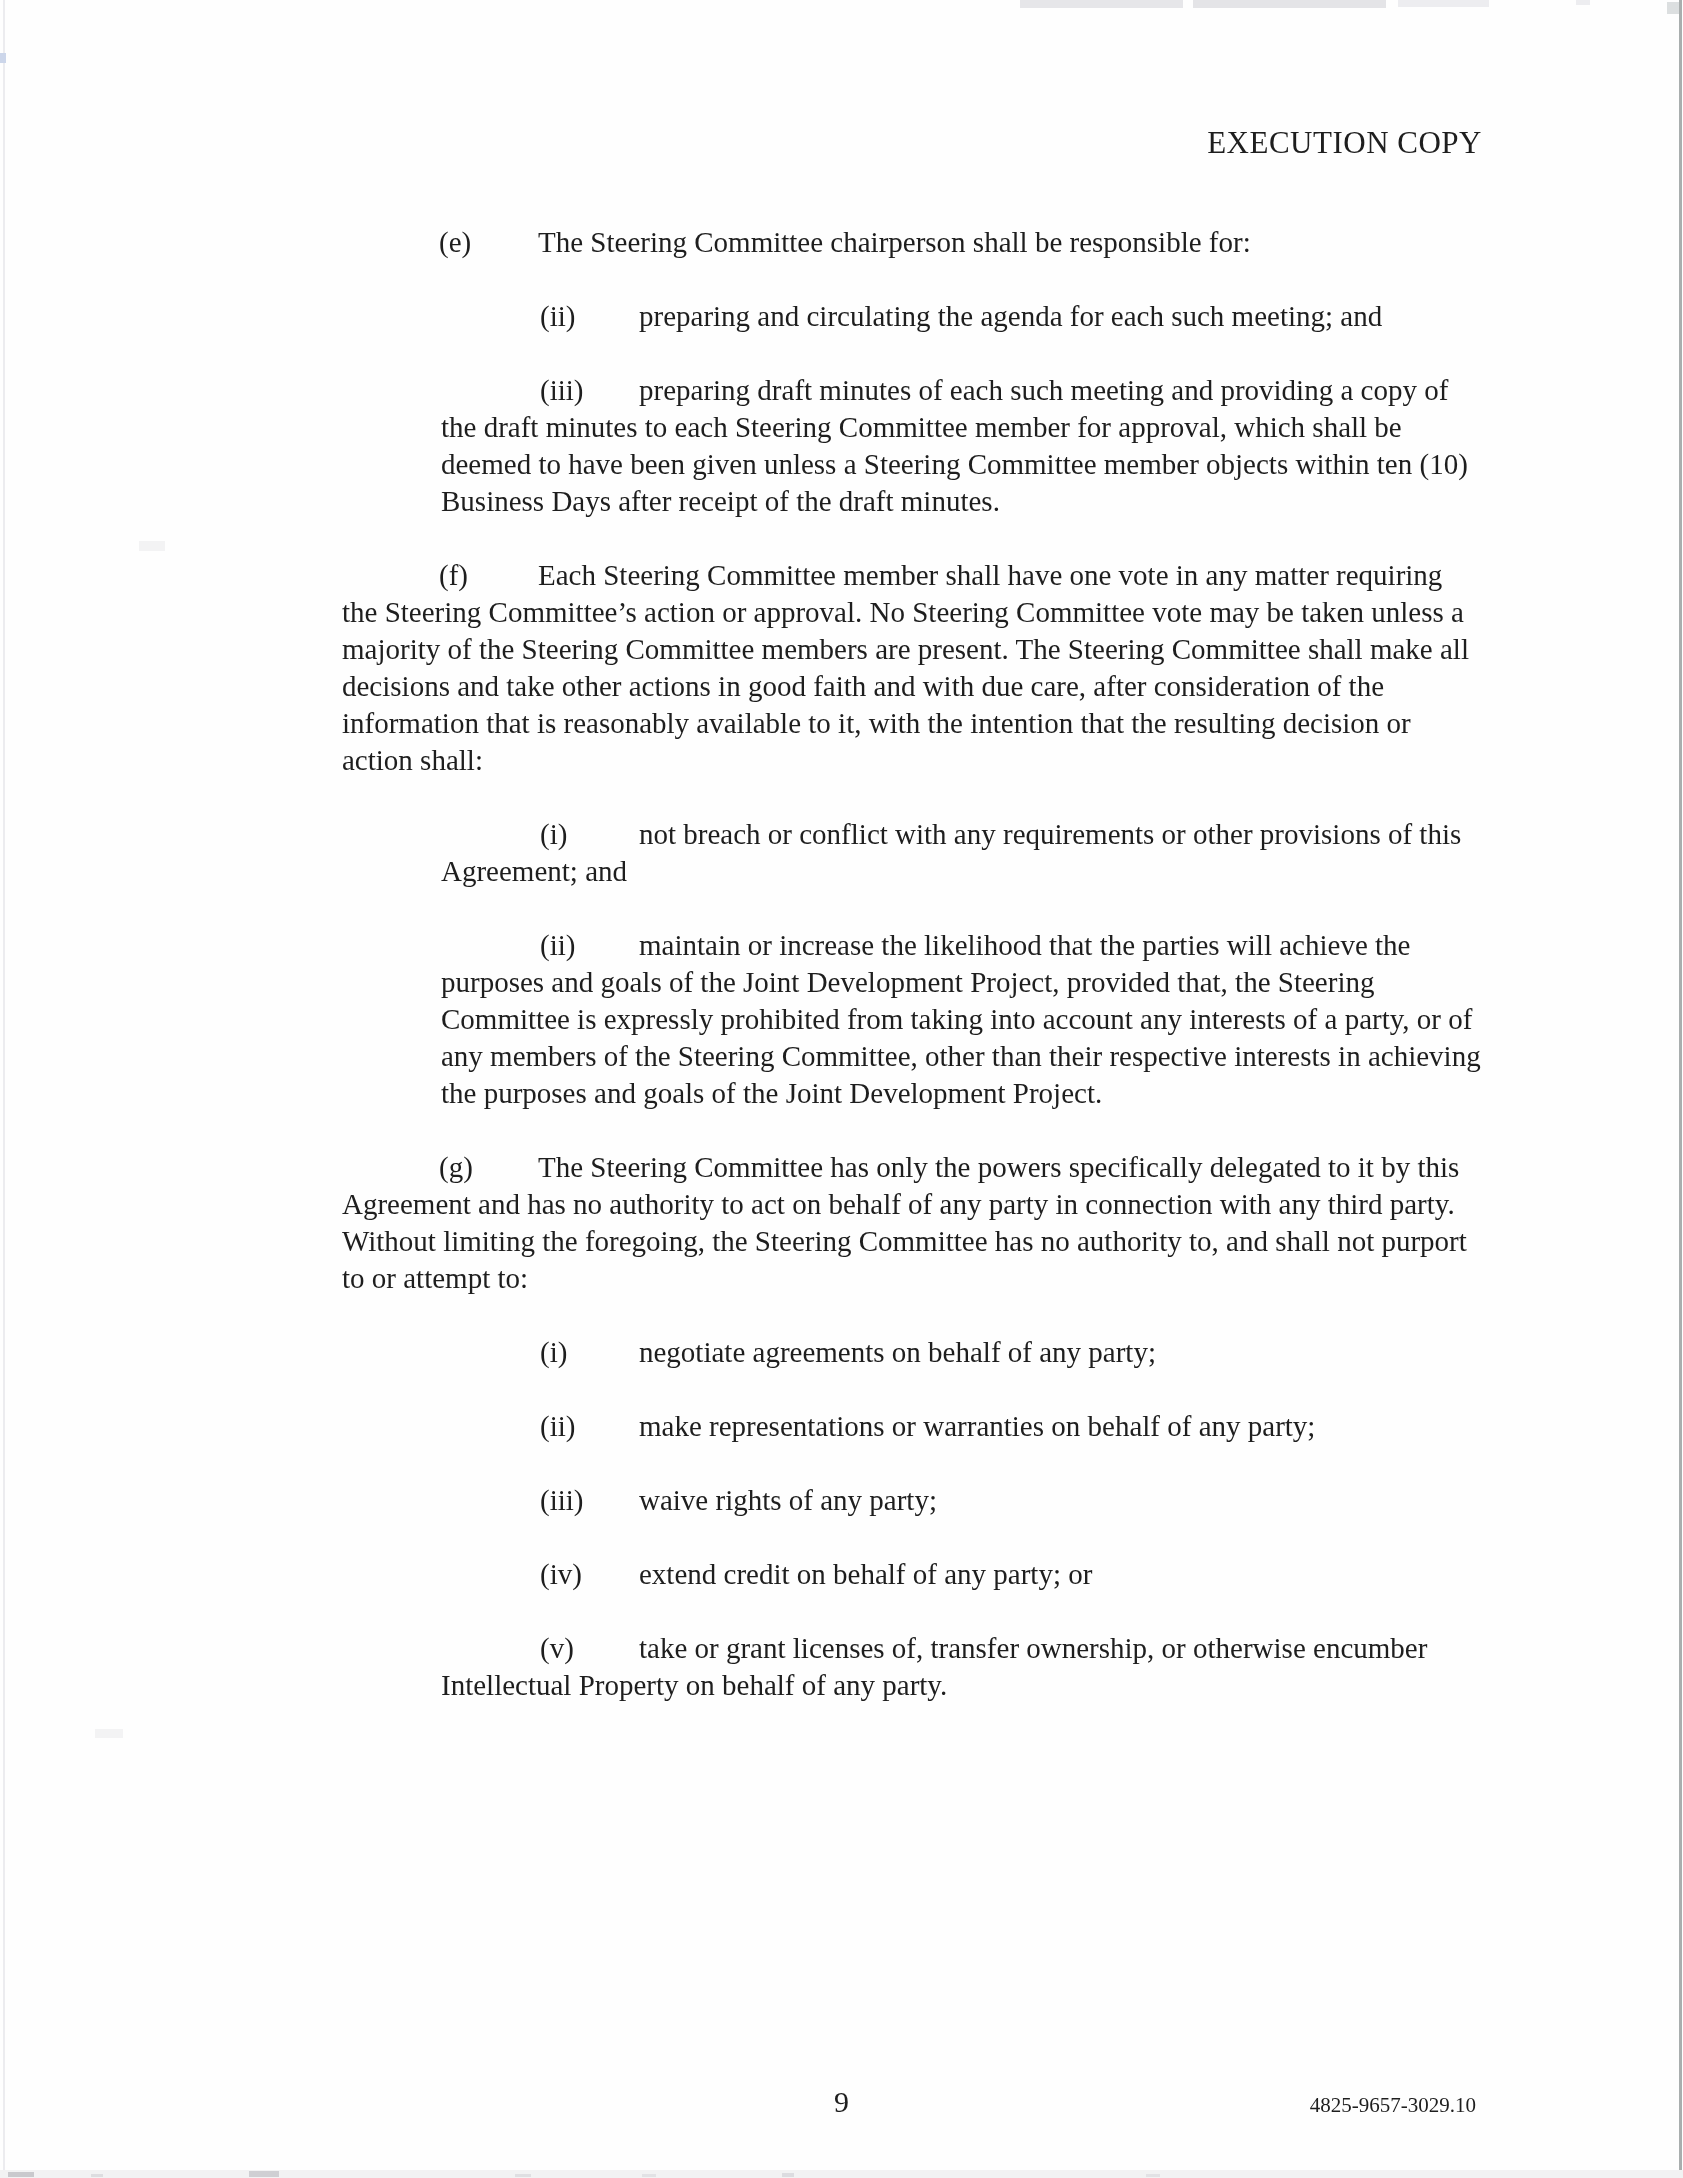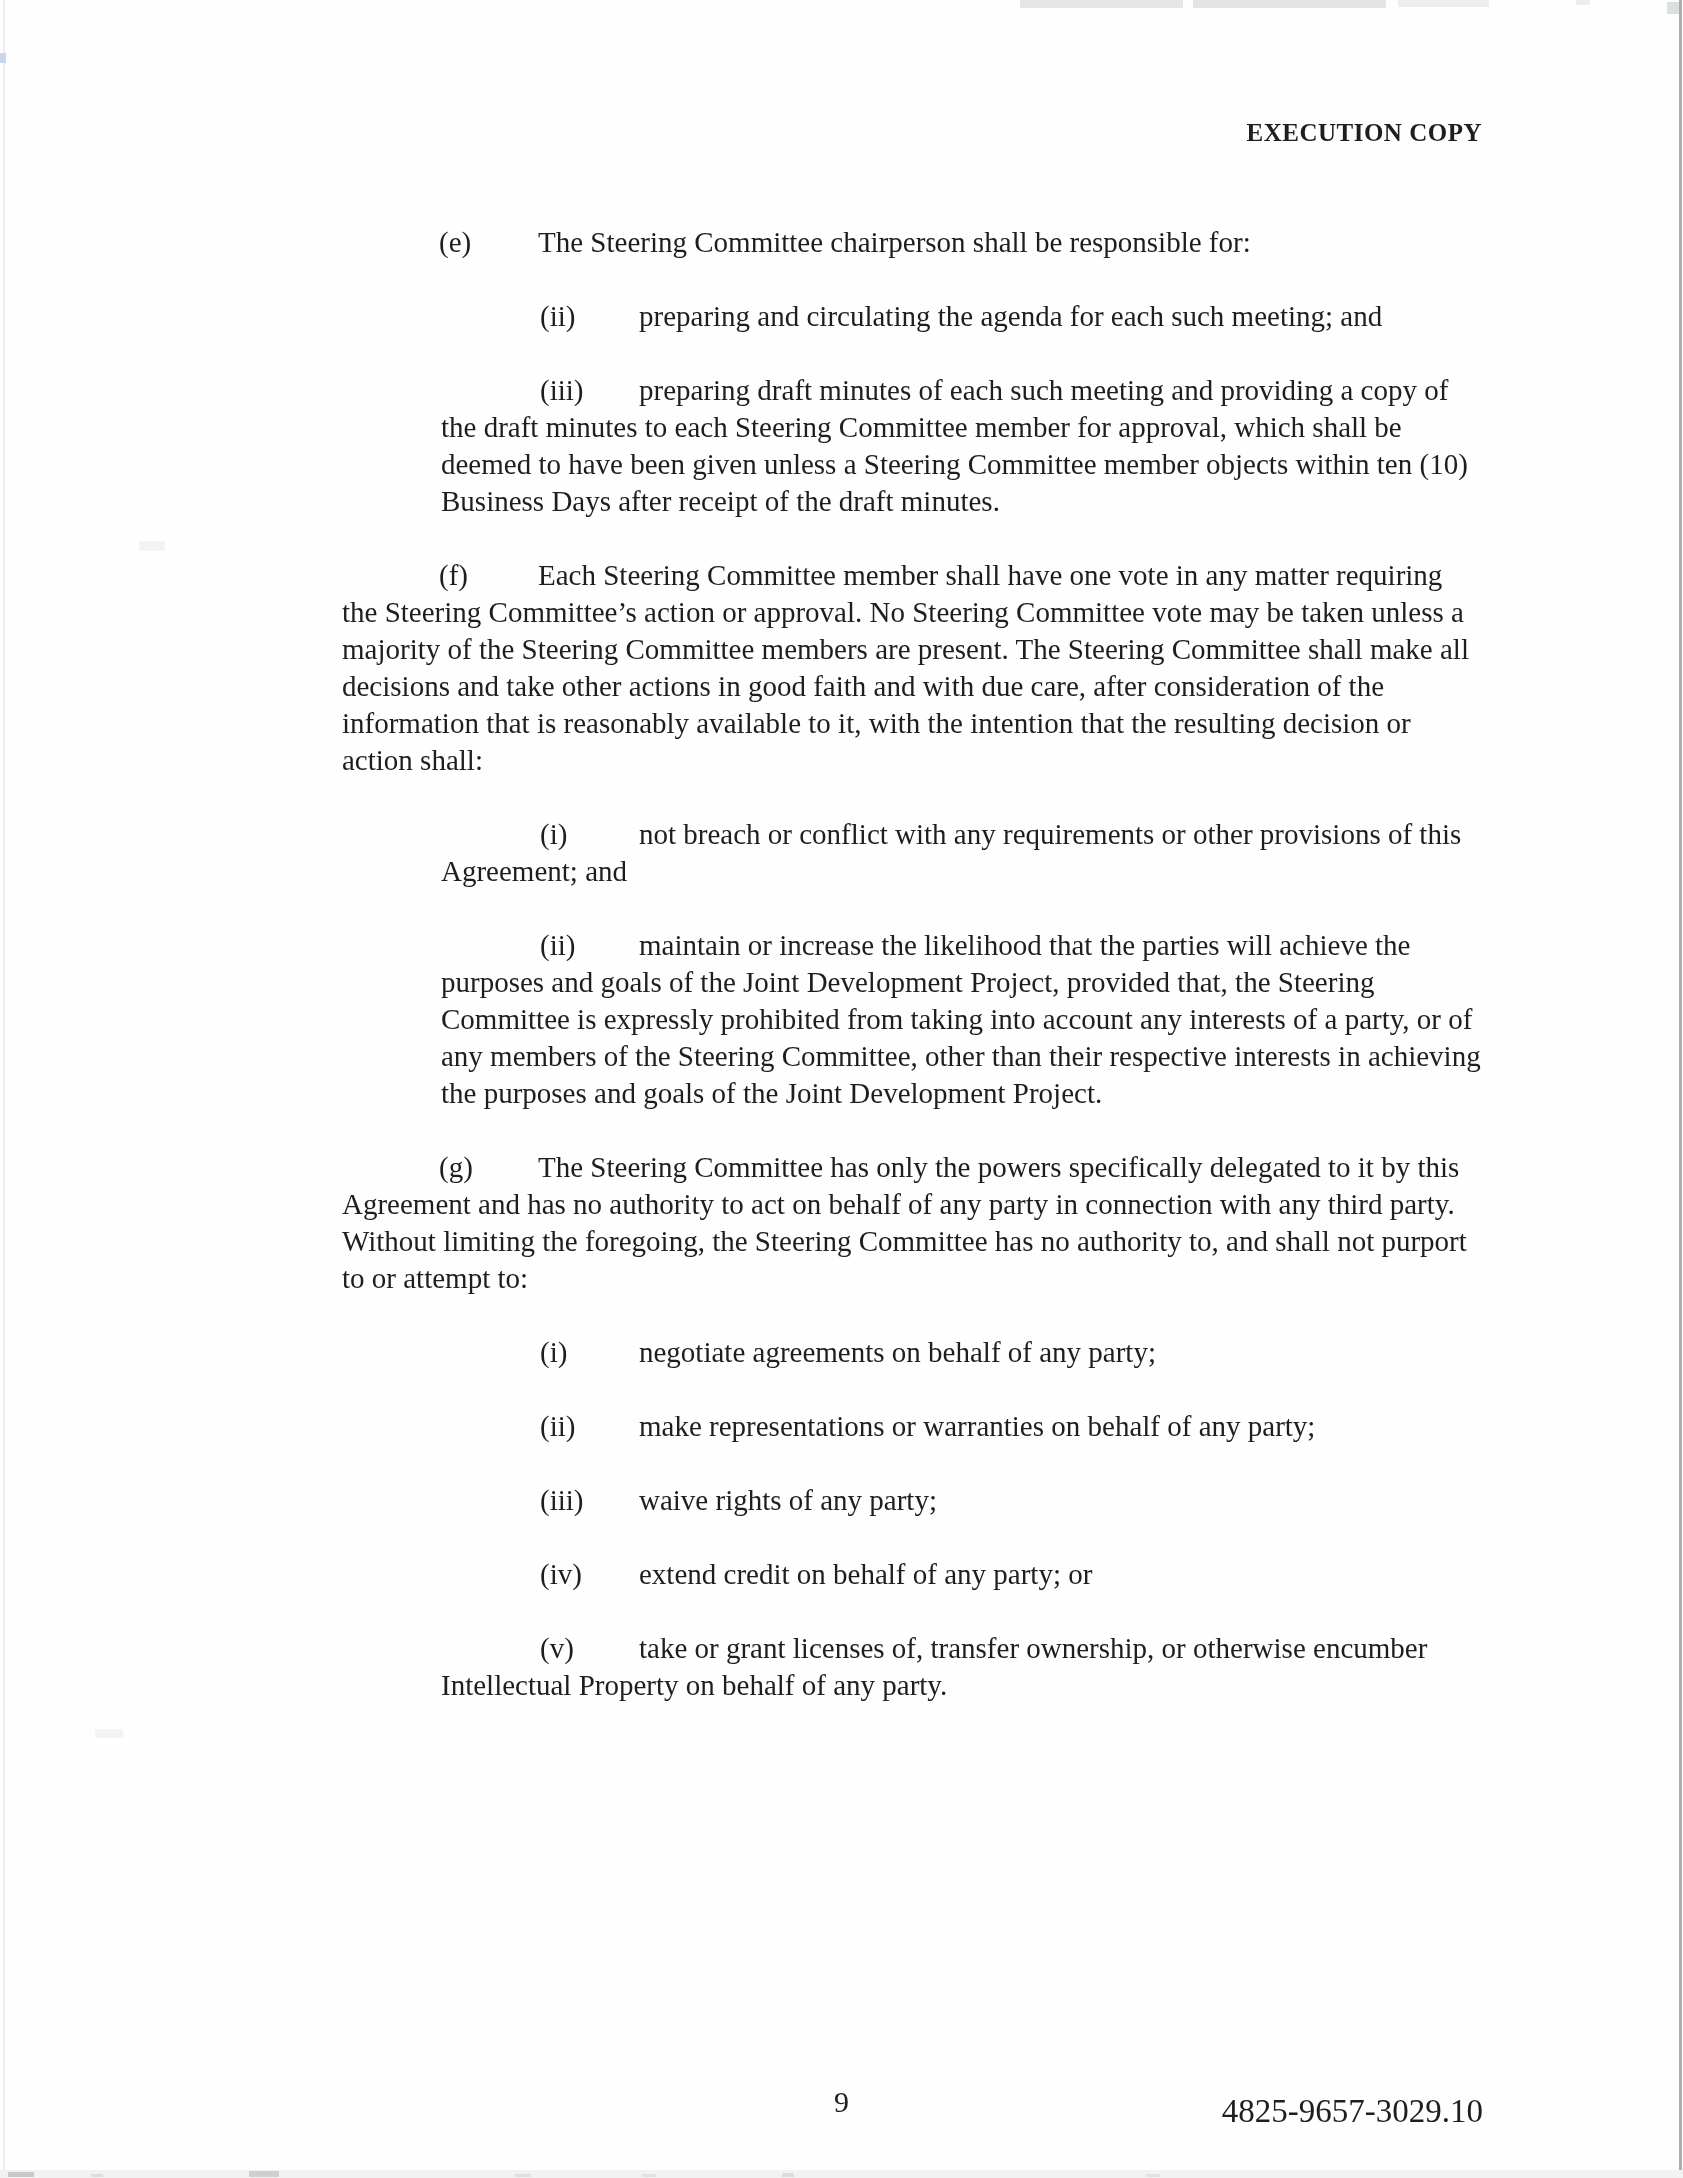--- a/index.html
+++ b/index.html
@@ -11,23 +11,23 @@
     color: #1e1e1e;
     overflow: hidden;
   }
   .page {
     position: absolute; inset: 0;
     background: #fefefe;
   }
   
   .exec-header {
     position: absolute;
-    top: 119px; right: 201px;
-    font-weight: bold;
-    font-size: 25px;
+    top: 125px; right: 201px;
+    font-weight: normal;
+    font-size: 31px;
     letter-spacing: 0.5px;
     white-space: nowrap;
   }
   
   .content {
     position: absolute;
     left: 342px; top: 224px;
     width: 1141px;
     font-size: 29px;
     line-height: 37px;
@@ -39,22 +39,22 @@
   .label { display: inline-block; width: 99px; text-indent: 0; }
   
   .page-number {
     position: absolute;
     top: 2085px; left: 0; width: 1683px;
     text-align: center;
     font-size: 30px;
   }
   .doc-id {
     position: absolute;
-    top: 2093px; right: 200px;
-    font-size: 33px;
+    top: 2093px; right: 207px;
+    font-size: 21px;
     white-space: nowrap;
   }
   
   .artifact { position: absolute; pointer-events: none; }
   .edge-line-right { left: 1679px; top: 0; width: 3px; height: 2178px; background: #a9aeae; }
   .edge-line-left  { left: 3px; top: 0; width: 2px; height: 2178px; background: #ececef; }
   .smudge-top-1 { left: 1020px; top: 0; width: 163px; height: 8px; background: #e6e6e9; }
   .smudge-top-2 { left: 1193px; top: 0; width: 193px; height: 8px; background: #e4e4e7; }
   .smudge-top-3 { left: 1398px; top: 0; width: 91px;  height: 7px; background: #ededf0; }
   .smudge-top-4 { left: 1576px; top: 0; width: 14px;  height: 5px; background: #ededf0; }

